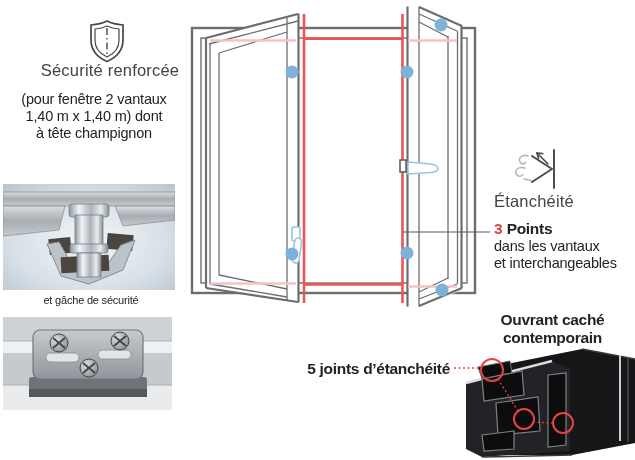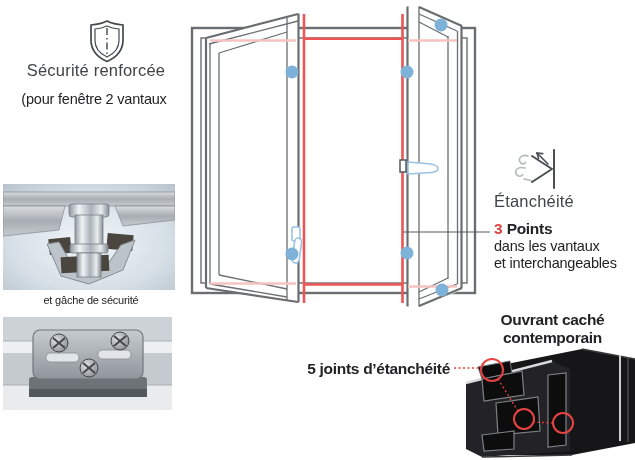--- a/index.html
+++ b/index.html
@@ -23,25 +23,27 @@
 <div id="canvas">
 
   <div class="abs" style="left:88px;top:19px;">
     <svg width="38" height="44" viewBox="0 0 38 44">
       <path d="M19,2 C24,4.5 29,5.5 35,6 L35,21 C35,32 28,38.5 19,42.5 C10,38.5 3,32 3,21 L3,6 C9,5.5 14,4.5 19,2 Z" fill="none" stroke="#45494d" stroke-width="1.7"></path>
       <path d="M19,7 C22.8,8.8 26.4,9.6 31,10 L31,21.5 C31,29.8 25.8,34.8 19,38 C12.2,34.8 7,29.8 7,21.5 L7,10 C11.6,9.6 15.2,8.8 19,7 Z" fill="none" stroke="#45494d" stroke-width="1.2"></path>
       <path d="M19,9 L19,36" fill="none" stroke="#45494d" stroke-width="1.4" stroke-dasharray="7 3 1.5 3"></path>
     </svg>
   </div>
 
-  <div class="abs sec-title center" style="left:0;top:61px;width:192px;">Sécurité renforcée</div>
+  <div class="abs sec-title center" style="left:0;top:61px;width:220px;">Sécurité renforcée</div>
 
 
   <div class="abs detail center" style="left:0;top:91px;width:188px;">
     <div>(pour fenêtre 2 vantaux</div>
+    <div>1,40 m x 1,40 m) dont</div>
+    <div>à tête champignon</div>
   </div>
 
   <div class="abs" style="left:3px;top:184px;">
     <svg width="172" height="106" viewBox="0 0 172 106">
       <defs>
         <radialGradient id="p1bg" cx="50%" cy="55%" r="75%">
           <stop offset="0%" stop-color="#f1f5f8"></stop>
             <stop offset="60%" stop-color="#d7e0e7"></stop>
             <stop offset="100%" stop-color="#b7c3cd"></stop>
         </radialGradient>

